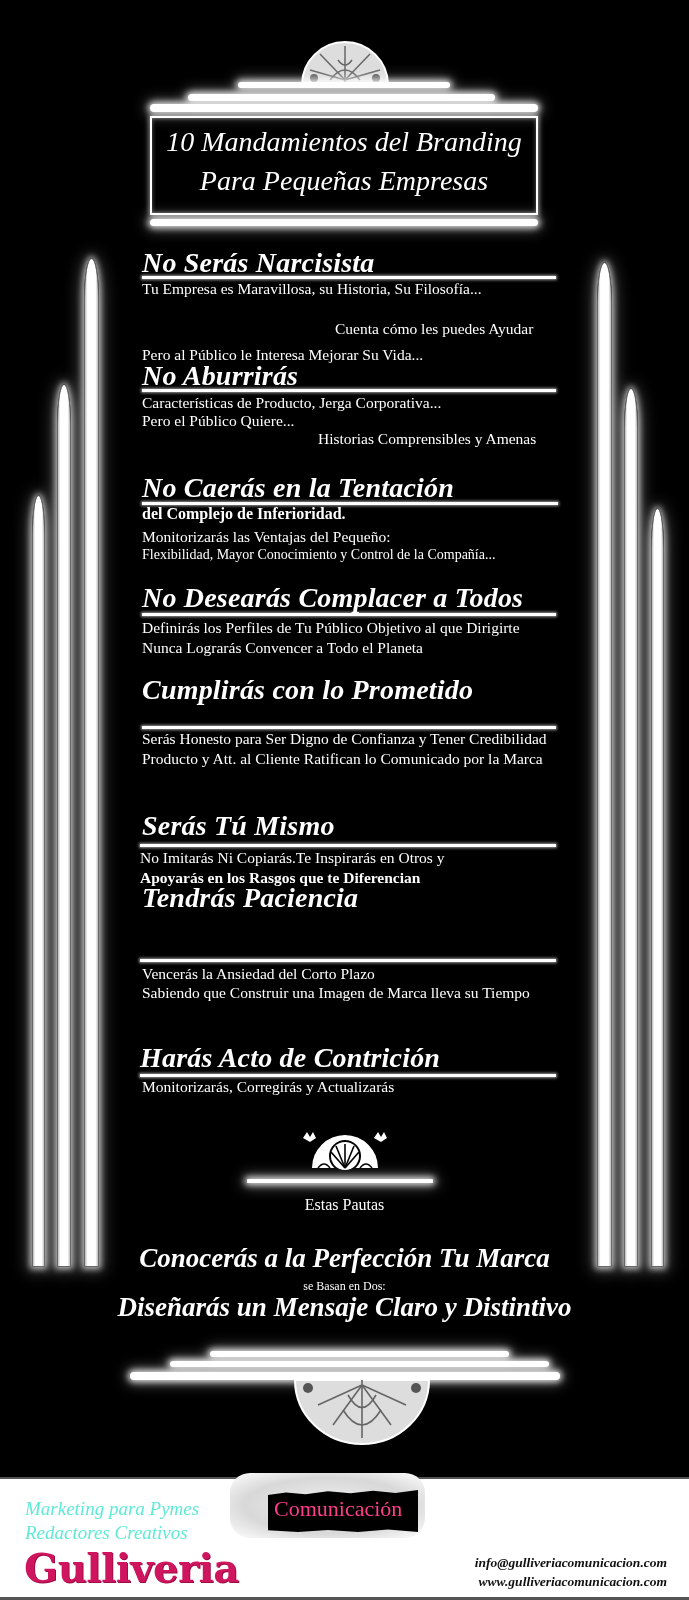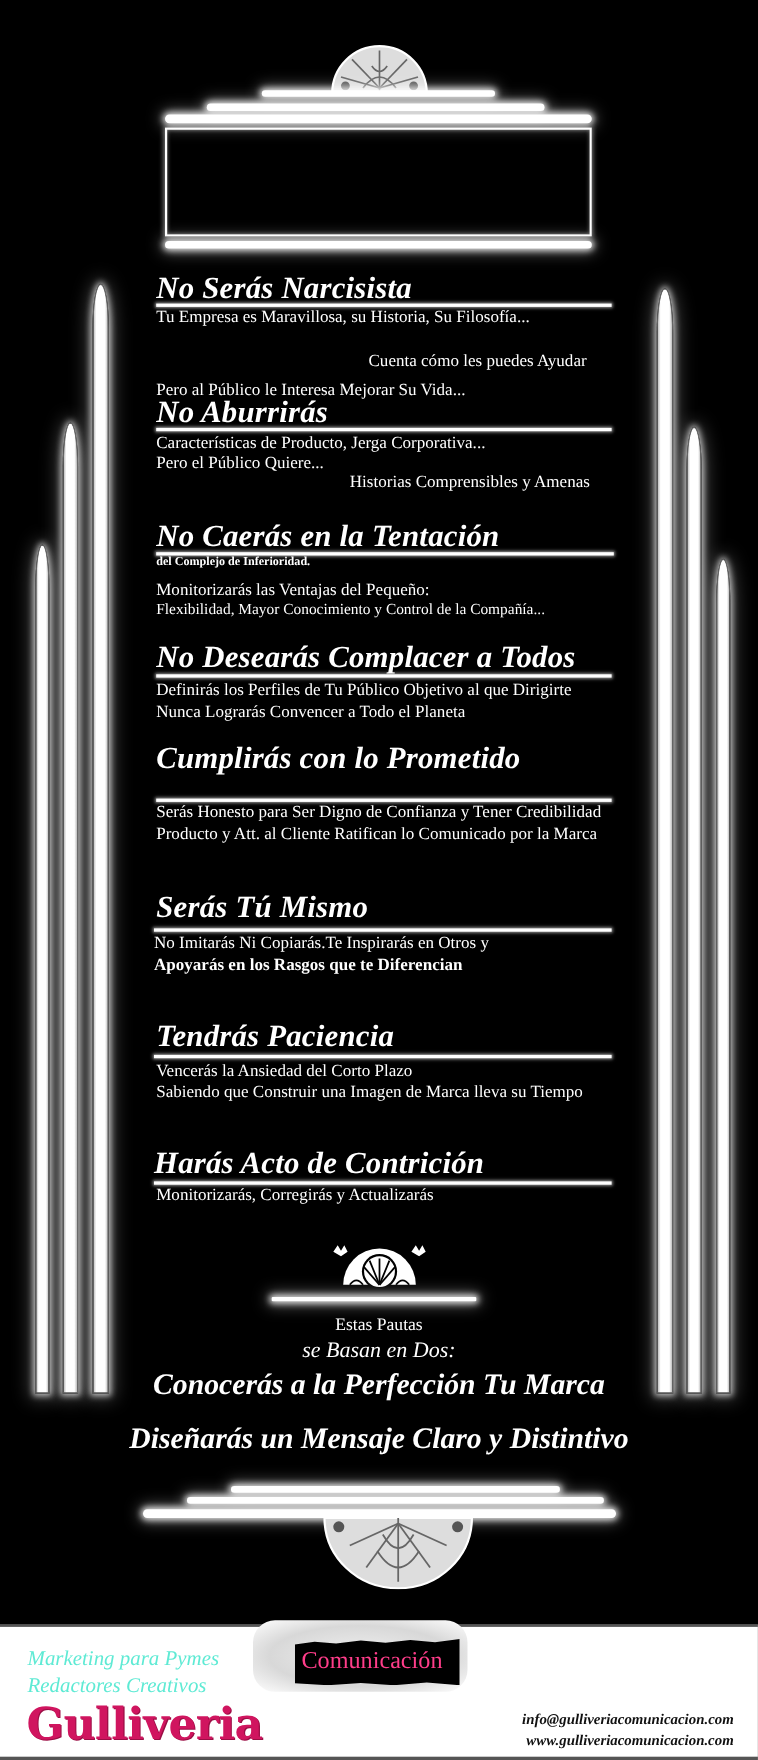--- a/index.html
+++ b/index.html
@@ -61,20 +61,22 @@
     </g>
     <circle cx="14" cy="38" r="4" fill="#555"></circle>
       <circle cx="76" cy="38" r="4" fill="#555"></circle>
   </svg>
 </div>
 <div class="bar glow" style="left:238px;top:82px;width:212px;height:6px;"></div>
 <div class="bar glow" style="left:188px;top:94px;width:307px;height:7px;"></div>
 <div class="bar glow" style="left:150px;top:104px;width:388px;height:8px;"></div>
 
 <div class="title-box">
+  <div class="title-line" style="top:8px;">10 Mandamientos del Branding</div>
+  <div class="title-line" style="top:47px;">Para Pequeñas Empresas</div>
 </div>
 <div class="bar glow" style="left:150px;top:219px;width:388px;height:7px;"></div>
 
 <div class="pillar" style="left:32px;top:495px;width:13px;height:772px;"></div>
 <div class="pillar" style="left:57px;top:384px;width:14px;height:883px;"></div>
 <div class="pillar" style="left:84px;top:258px;width:15px;height:1009px;"></div>
 <div class="pillar" style="left:597px;top:262px;width:15px;height:1005px;"></div>
 <div class="pillar" style="left:624px;top:388px;width:14px;height:879px;"></div>
 <div class="pillar" style="left:651px;top:508px;width:13px;height:759px;"></div>
 
@@ -85,40 +87,40 @@
 <div class="cmd-text" style="left:335px;top:320px;">Cuenta cómo les puedes Ayudar</div>
 
 <div class="cmd-title" style="left:142px;top:360px;">No Aburrirás</div>
 <div class="cmd-rule" style="left:142px;top:389px;width:414px;"></div>
 <div class="cmd-text" style="left:142px;top:394px;">Características de Producto, Jerga Corporativa...</div>
 <div class="cmd-text" style="left:142px;top:412px;">Pero el Público Quiere...</div>
 <div class="cmd-text" style="left:318px;top:430px;">Historias Comprensibles y Amenas</div>
 
 <div class="cmd-title" style="left:142px;top:472px;">No Caerás en la Tentación</div>
 <div class="cmd-rule" style="left:142px;top:502px;width:416px;"></div>
-<div class="cmd-text bold" style="left:142px;top:505px;font-size:11px;text-align:right;">del Complejo de Inferioridad.</div>
+<div class="cmd-text bold" style="left:142px;top:505px;font-size:16px;text-align:right;">del Complejo de Inferioridad.</div>
 <div class="cmd-text" style="left:142px;top:528px;">Monitorizarás las Ventajas del Pequeño:</div>
 <div class="cmd-text small" style="left:142px;top:547px;">Flexibilidad, Mayor Conocimiento y Control de la Compañía...</div>
 
 <div class="cmd-title" style="left:142px;top:582px;">No Desearás Complacer a Todos</div>
 <div class="cmd-rule" style="left:142px;top:613px;width:414px;"></div>
 <div class="cmd-text" style="left:142px;top:619px;">Definirás los Perfiles de Tu Público Objetivo al que Dirigirte</div>
 <div class="cmd-text" style="left:142px;top:639px;">Nunca Lograrás Convencer a Todo el Planeta</div>
 
 <div class="cmd-title" style="left:142px;top:674px;">Cumplirás con lo Prometido</div>
 <div class="cmd-rule" style="left:142px;top:726px;width:414px;"></div>
 <div class="cmd-text" style="left:142px;top:730px;">Serás Honesto para Ser Digno de Confianza y Tener Credibilidad</div>
 <div class="cmd-text" style="left:142px;top:750px;">Producto y Att. al Cliente Ratifican lo Comunicado por la Marca</div>
 
 <div class="cmd-title" style="left:142px;top:810px;">Serás Tú Mismo</div>
 <div class="cmd-rule" style="left:140px;top:844px;width:416px;"></div>
 <div class="cmd-text" style="left:140px;top:849px;">No Imitarás Ni Copiarás.Te Inspirarás en Otros y</div>
 <div class="cmd-text" style="left:140px;top:869px;font-weight:bold;">Apoyarás en los Rasgos que te Diferencian</div>
 
-<div class="cmd-title" style="left:142px;top:927px;text-align:right;">Tendrás Paciencia</div>
+<div class="cmd-title" style="left:142px;top:882px;text-align:right;">Tendrás Paciencia</div>
 <div class="cmd-rule" style="left:140px;top:959px;width:416px;"></div>
 <div class="cmd-text" style="left:142px;top:965px;">Vencerás la Ansiedad del Corto Plazo</div>
 <div class="cmd-text" style="left:142px;top:984px;">Sabiendo que Construir una Imagen de Marca lleva su Tiempo</div>
 
 <div class="cmd-title" style="left:140px;top:1042px;">Harás Acto de Contrición</div>
 <div class="cmd-rule" style="left:140px;top:1074px;width:416px;"></div>
 <div class="cmd-text" style="left:142px;top:1078px;">Monitorizarás, Corregirás y Actualizarás</div>
 
 <div class="medal" style="left:300px;top:1128px;width:90px;height:44px;">
   <svg width="90" height="44" viewBox="0 0 90 44">
@@ -134,21 +136,21 @@
       <path d="M45 40 L31 24"></path>
         <path d="M45 40 L59 24"></path>
       <path d="M18 40 q6 -8 12 0"></path>
         <path d="M60 40 q6 -8 12 0"></path>
     </g>
   </svg>
 </div>
 <div class="bar glow" style="left:247px;top:1179px;width:186px;height:4px;border-radius:1px;"></div>
 
 <div class="center-text" style="top:1196px;font-size:16px;left:0;">Estas Pautas</div>
-<div class="center-text" style="top:1217px;font-size:20px;left:0;font-style:italic;">se Basan en Dos:</div>
+<div class="center-text" style="top:1279px;font-size:12px;left:0;">se Basan en Dos:</div>
 <div class="center-text" style="top:1243px;font-size:27px;font-style:italic;font-weight:bold;left:0;">Conocerás a la Perfección Tu Marca</div>
 <div class="center-text" style="top:1292px;font-size:27px;font-style:italic;font-weight:bold;left:0;">Diseñarás un Mensaje Claro y Distintivo</div>
 
 <div class="bar glow" style="left:210px;top:1351px;width:299px;height:6px;"></div>
 <div class="bar glow" style="left:170px;top:1361px;width:379px;height:6px;"></div>
 <div class="bar glow" style="left:130px;top:1372px;width:430px;height:8px;"></div>
 <div class="medal" style="left:293px;top:1380px;width:138px;height:65px;">
   <svg width="138" height="65" viewBox="0 0 138 65">
     <path d="M2 0 A67 64 0 0 0 136 0 Z" fill="#ddd" stroke="#fff" stroke-width="2"></path>
     <g stroke="#666" stroke-width="1.6" fill="none">

